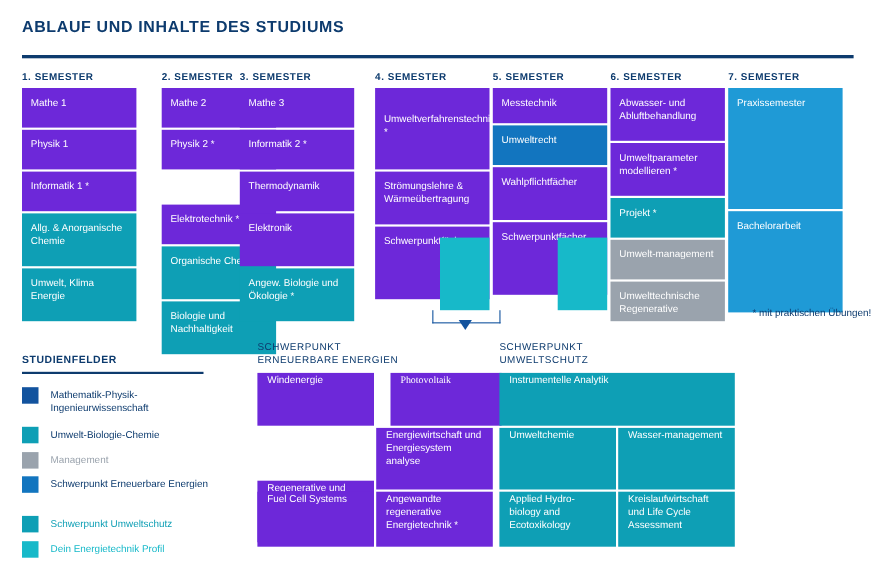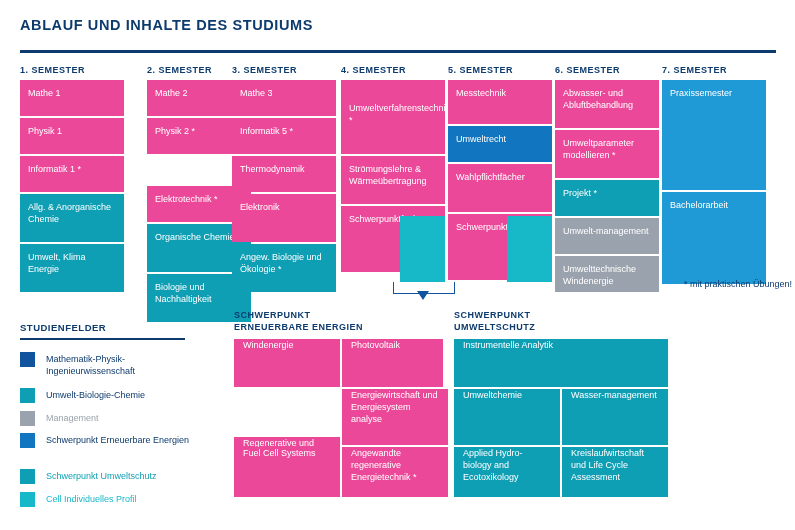--- a/index.html
+++ b/index.html
@@ -53,21 +53,21 @@
   }
   .cell {
     width: 104px;
     box-sizing: border-box;
     padding: 7px 8px 6px 8px;
     font-size: 9px;
     line-height: 12px;
     margin-bottom: 2px;
     color: #ffffff;
   }
-  .c-dark   { background: #ec4899; }
+  .c-dark   { background: #6d28d9; }
   .c-teal   { background: #0e9fb5; }
   .c-gray   { background: #9aa3ad; }
   .c-light  { background: #1f9ad6; }
   .c-blue2  { background: #1275bf; }
 
   
   .arrow-box {
     position: absolute;
     border-left: 1.5px solid #12539e;
     border-right: 1.5px solid #12539e;
@@ -128,21 +128,21 @@
     padding-top: 1px;
   }
   .legend-label.teal   { color: #0e9fb5; }
   .legend-label.cyan   { color: #17b9c9; }
   .legend-label.gray   { color: #9aa3ad; }
 
   
   .sp-head {
     position: absolute;
     font-size: 9px;
-    font-weight: bold;
+    font-weight: normal;
     letter-spacing: 0.5px;
     line-height: 12px;
     color: #0d3b6e;
   }
   .sp-cell {
     position: absolute;
     box-sizing: border-box;
     padding: 0 9px;
     font-size: 9px;
     line-height: 12px;
@@ -168,53 +168,53 @@
 
   <div class="sem-col" style="left:127px; top:65px;padding-left:20px;">
     <div class="sem-head">2. SEMESTER</div>
     <div class="cell c-dark" style="height:36px;">Mathe 2</div>
     <div class="cell c-dark" style="height:36px;">Physik 2 *</div>
     <div class="cell c-dark" style="height:36px;margin-top:32px;">Elektrotechnik *</div>
     <div class="cell c-teal" style="height:48px;">Organische Chemie *</div>
     <div class="cell c-teal" style="height:48px;">Biologie und Nachhaltigkeit</div>
   </div>
 
-  <div class="sem-col" style="left:232px; top:65px;">
+  <div class="sem-col" style="left:218px; top:65px;">
     <div class="sem-head">3. SEMESTER</div>
     <div class="cell c-dark" style="height:36px;">Mathe 3</div>
-    <div class="cell c-dark" style="height:36px;">Informatik 5 *</div>
+    <div class="cell c-dark" style="height:36px;">Informatik 2 *</div>
     <div class="cell c-dark" style="height:36px;">Thermodynamik</div>
     <div class="cell c-dark" style="height:48px;">Elektronik</div>
     <div class="cell c-teal" style="height:48px;">Angew. Biologie und Ökologie *</div>
   </div>
 
   <div class="sem-col" style="left:341px; top:65px;">
     <div class="sem-head">4. SEMESTER</div>
     <div class="cell c-dark" style="height:74px; padding-top:22px;">Umweltverfahrenstechnik *</div>
     <div class="cell c-dark" style="height:48px;">Strömungslehre &amp; Wärmeübertragung</div>
     <div class="cell c-dark" style="height:66px;">Schwerpunktfächer</div>
   </div>
   <div style="position:absolute; left:400px; top:216px; width:45px; height:66px; background:#17b9c9;"></div>
 
   <div class="sem-col" style="left:448px; top:65px;">
     <div class="sem-head">5. SEMESTER</div>
-    <div class="cell c-dark" style="height:44px;">Messtechnik</div>
+    <div class="cell c-dark" style="height:32px;">Messtechnik</div>
     <div class="cell c-blue2" style="height:36px;">Umweltrecht</div>
     <div class="cell c-dark" style="height:48px;">Wahlpflichtfächer</div>
     <div class="cell c-dark" style="height:66px;">Schwerpunktfächer</div>
   </div>
   <div style="position:absolute; left:507px; top:216px; width:45px; height:66px; background:#17b9c9;"></div>
 
   <div class="sem-col" style="left:555px; top:65px;">
     <div class="sem-head">6. SEMESTER</div>
     <div class="cell c-dark" style="height:48px;">Abwasser- und Abluftbehandlung</div>
     <div class="cell c-dark" style="height:48px;">Umweltparameter modellieren *</div>
     <div class="cell c-teal" style="height:36px;">Projekt *</div>
     <div class="cell c-gray" style="height:36px;">Umwelt-management</div>
-    <div class="cell c-gray" style="height:36px;">Umwelttechnische Windenergie</div>
+    <div class="cell c-gray" style="height:36px;">Umwelttechnische Regenerative</div>
   </div>
 
   <div class="sem-col" style="left:662px; top:65px;">
     <div class="sem-head">7. SEMESTER</div>
     <div class="cell c-light" style="height:110px;">Praxissemester</div>
     <div class="cell c-light" style="height:92px;">Bachelorarbeit</div>
   </div>
 
   <div class="arrow-box" style="left:393px; top:282px; width:60px; height:11px;"></div>
   <div class="arrow-head" style="left:417px; top:291px;"></div>
@@ -239,30 +239,30 @@
   <div class="legend-item" style="top:433px; width:180px;">
     <span class="legend-swatch" style="background:#1275bf;"></span>
     <span class="legend-label">Schwerpunkt Erneuerbare Energien</span>
   </div>
   <div class="legend-item" style="top:469px; width:190px;">
     <span class="legend-swatch" style="background:#0e9fb5;"></span>
     <span class="legend-label teal">Schwerpunkt Umweltschutz</span>
   </div>
   <div class="legend-item" style="top:492px; width:190px;">
     <span class="legend-swatch" style="background:#17b9c9;"></span>
-    <span class="legend-label cyan">Cell Individuelles Profil</span>
+    <span class="legend-label cyan">Dein Energietechnik Profil</span>
   </div>
 
   <div class="sp-head" style="left:234px; top:309px; width:210px;">
     <div>SCHWERPUNKT</div>
     <div>ERNEUERBARE ENERGIEN</div>
   </div>
 
   <div class="sp-cell c-dark" style="left:234px; top:339px; width:106px; height:48px;">Windenergie</div>
-  <div class="sp-cell c-dark" style="left:342px; top:339px; width:101px; height:48px;">Photovoltaik</div>
+  <div class="sp-cell c-dark" style="left:355px; top:339px; width:101px; height:48px;font-family:Liberation Serif, serif;">Photovoltaik</div>
   <div class="sp-cell c-dark" style="left:234px; top:389px; width:106px; height:56px;margin-top:48px;">Regenerative und energieeffiziente Gebäudetechnik</div>
   <div class="sp-cell c-dark" style="left:342px; top:389px; width:106px; height:56px;">Energiewirtschaft und Energiesystem analyse</div>
   <div class="sp-cell c-dark" style="left:234px; top:447px; width:106px; height:50px;">Fuel Cell Systems</div>
   <div class="sp-cell c-dark" style="left:342px; top:447px; width:106px; height:50px;">Angewandte regenerative Energietechnik *</div>
 
   <div class="sp-head" style="left:454px; top:309px; width:210px;">
     <div>SCHWERPUNKT</div>
     <div>UMWELTSCHUTZ</div>
   </div>
 

